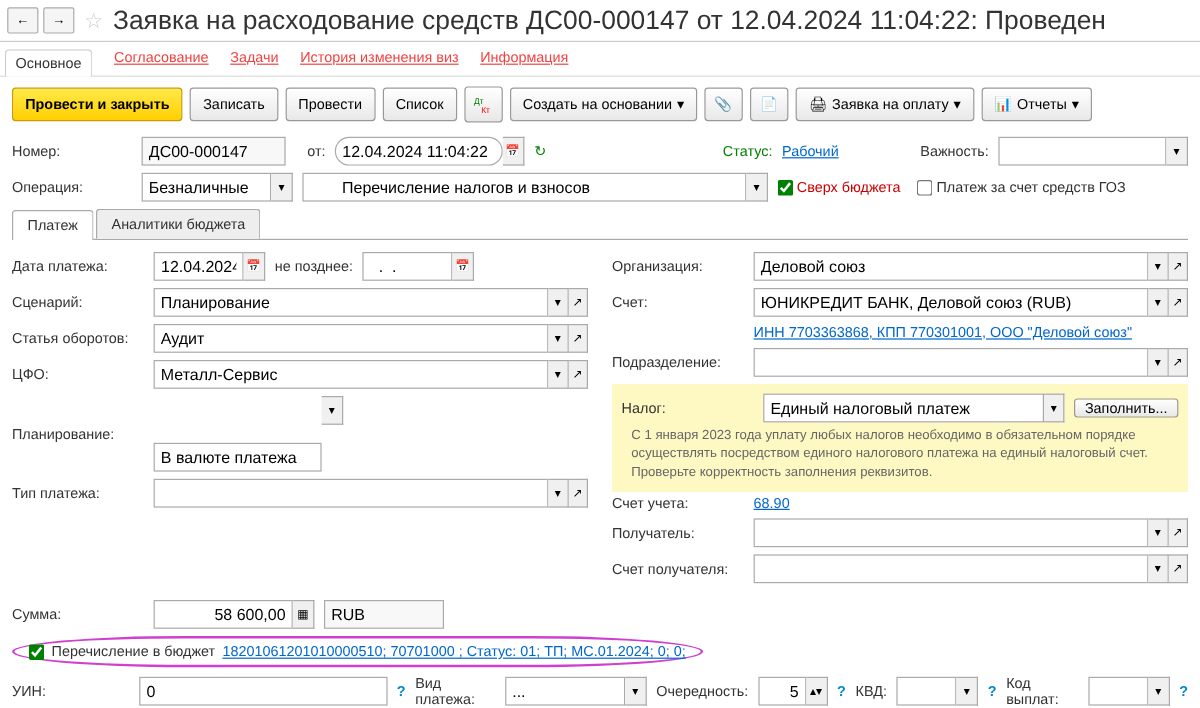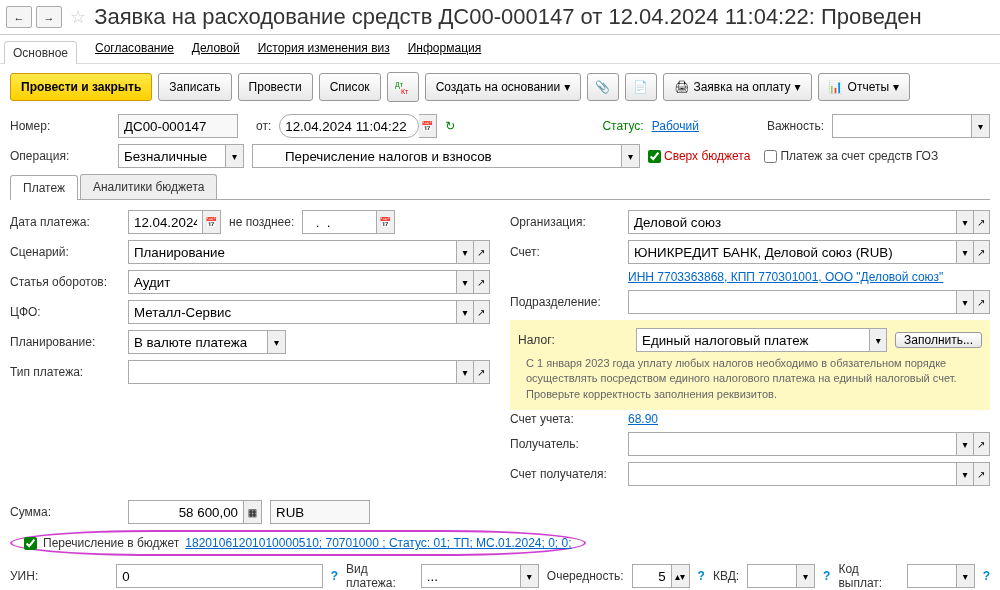--- a/index.html
+++ b/index.html
@@ -2,21 +2,21 @@
 <html><head>
 <meta charset="utf-8">
 <style>
 * { box-sizing: border-box; margin: 0; padding: 0; }
 body { font-family: Arial, sans-serif; font-size: 12px; background: #fff; color: #333; width: 1000px; }
 .toolbar-nav { padding: 4px 6px; display: flex; align-items: center; gap: 4px; border-bottom: 1px solid #ccc; }
 .btn-nav { width: 26px; height: 22px; border: 1px solid #aaa; background: #f5f5f5; border-radius: 2px; cursor: pointer; font-size: 11px; }
 .star { color: #ccc; font-size: 18px; margin: 0 4px; }
 .title { font-size: 22px; font-weight: normal; }
 .tabs-main { padding: 6px 4px; border-bottom: 1px solid #ddd; display: flex; gap: 18px; }
-.tab-main { color: #000000; cursor: pointer; text-decoration: underline; }
+.tab-main { color: #ef4444; cursor: pointer; text-decoration: underline; }
 .tab-main.active { color: #333; background: #fff; text-decoration: none; border: 1px solid #ccc; border-bottom: none; padding: 4px 8px; border-radius: 4px 4px 0 0; margin-bottom: -7px; }
 .cmd-bar { padding: 8px 10px; display: flex; gap: 6px; align-items: center; flex-wrap: wrap; }
 .btn { border: 1px solid #999; background: linear-gradient(#fff, #e8e8e8); padding: 6px 10px; border-radius: 3px; cursor: pointer; font-size: 12px; display: flex; align-items: center; gap: 4px; }
 .btn-yellow { background: linear-gradient(#ffe94a, #ffd000); border-color: #cc9900; font-weight: bold; }
 .btn-icon { padding: 6px; width: 32px; justify-content: center; }
 .form-area { padding: 4px 10px; }
 .row { display: flex; align-items: center; margin-bottom: 6px; gap: 8px; }
 .lbl { width: 100px; }
 .input { border: 1px solid #aaa; padding: 3px 5px; height: 24px; background: #fff; }
 .input.ro { background: #f8f8f8; }
@@ -47,21 +47,21 @@
 <div class="toolbar-nav">
   <button class="btn-nav">←</button>
   <button class="btn-nav">→</button>
   <span class="star">☆</span>
   <span class="title">Заявка на расходование средств ДС00-000147 от 12.04.2024 11:04:22: Проведен</span>
 </div>
 
 <div class="tabs-main">
   <span class="tab-main active">Основное</span>
   <span class="tab-main">Согласование</span>
-  <span class="tab-main">Деловой</span>
+  <span class="tab-main">Задачи</span>
   <span class="tab-main">История изменения виз</span>
   <span class="tab-main">Информация</span>
 </div>
 
 <div class="cmd-bar">
   <button class="btn btn-yellow">Провести и закрыть</button>
   <button class="btn">Записать</button>
   <button class="btn">Провести</button>
   <button class="btn">Список</button>
   <button class="btn btn-icon">
@@ -174,21 +174,21 @@
           <span class="lbl">ЦФО:</span>
           <div class="select-wrap" style="flex:1">
               <input class="input" style="width: 100%;" value="Металл-Сервис">
               <button class="sel-btn">▾</button>
               <button class="sel-btn">↗</button>
             </div>
         </div>
         <div class="row">
           <span class="lbl">Планирование:</span>
           <div class="select-wrap">
-              <input class="input" style="width: 140px;" value="В валюте платежа">
+              <input class="input" style="width: 140px; margin-top: 39px;" value="В валюте платежа">
               <button class="sel-btn">▾</button>
             </div>
         </div>
         <div class="row">
           <span class="lbl">Тип платежа:</span>
           <div class="select-wrap" style="flex:1">
               <input class="input" style="width: 100%;" value="">
               <button class="sel-btn">▾</button>
               <button class="sel-btn">↗</button>
             </div>

